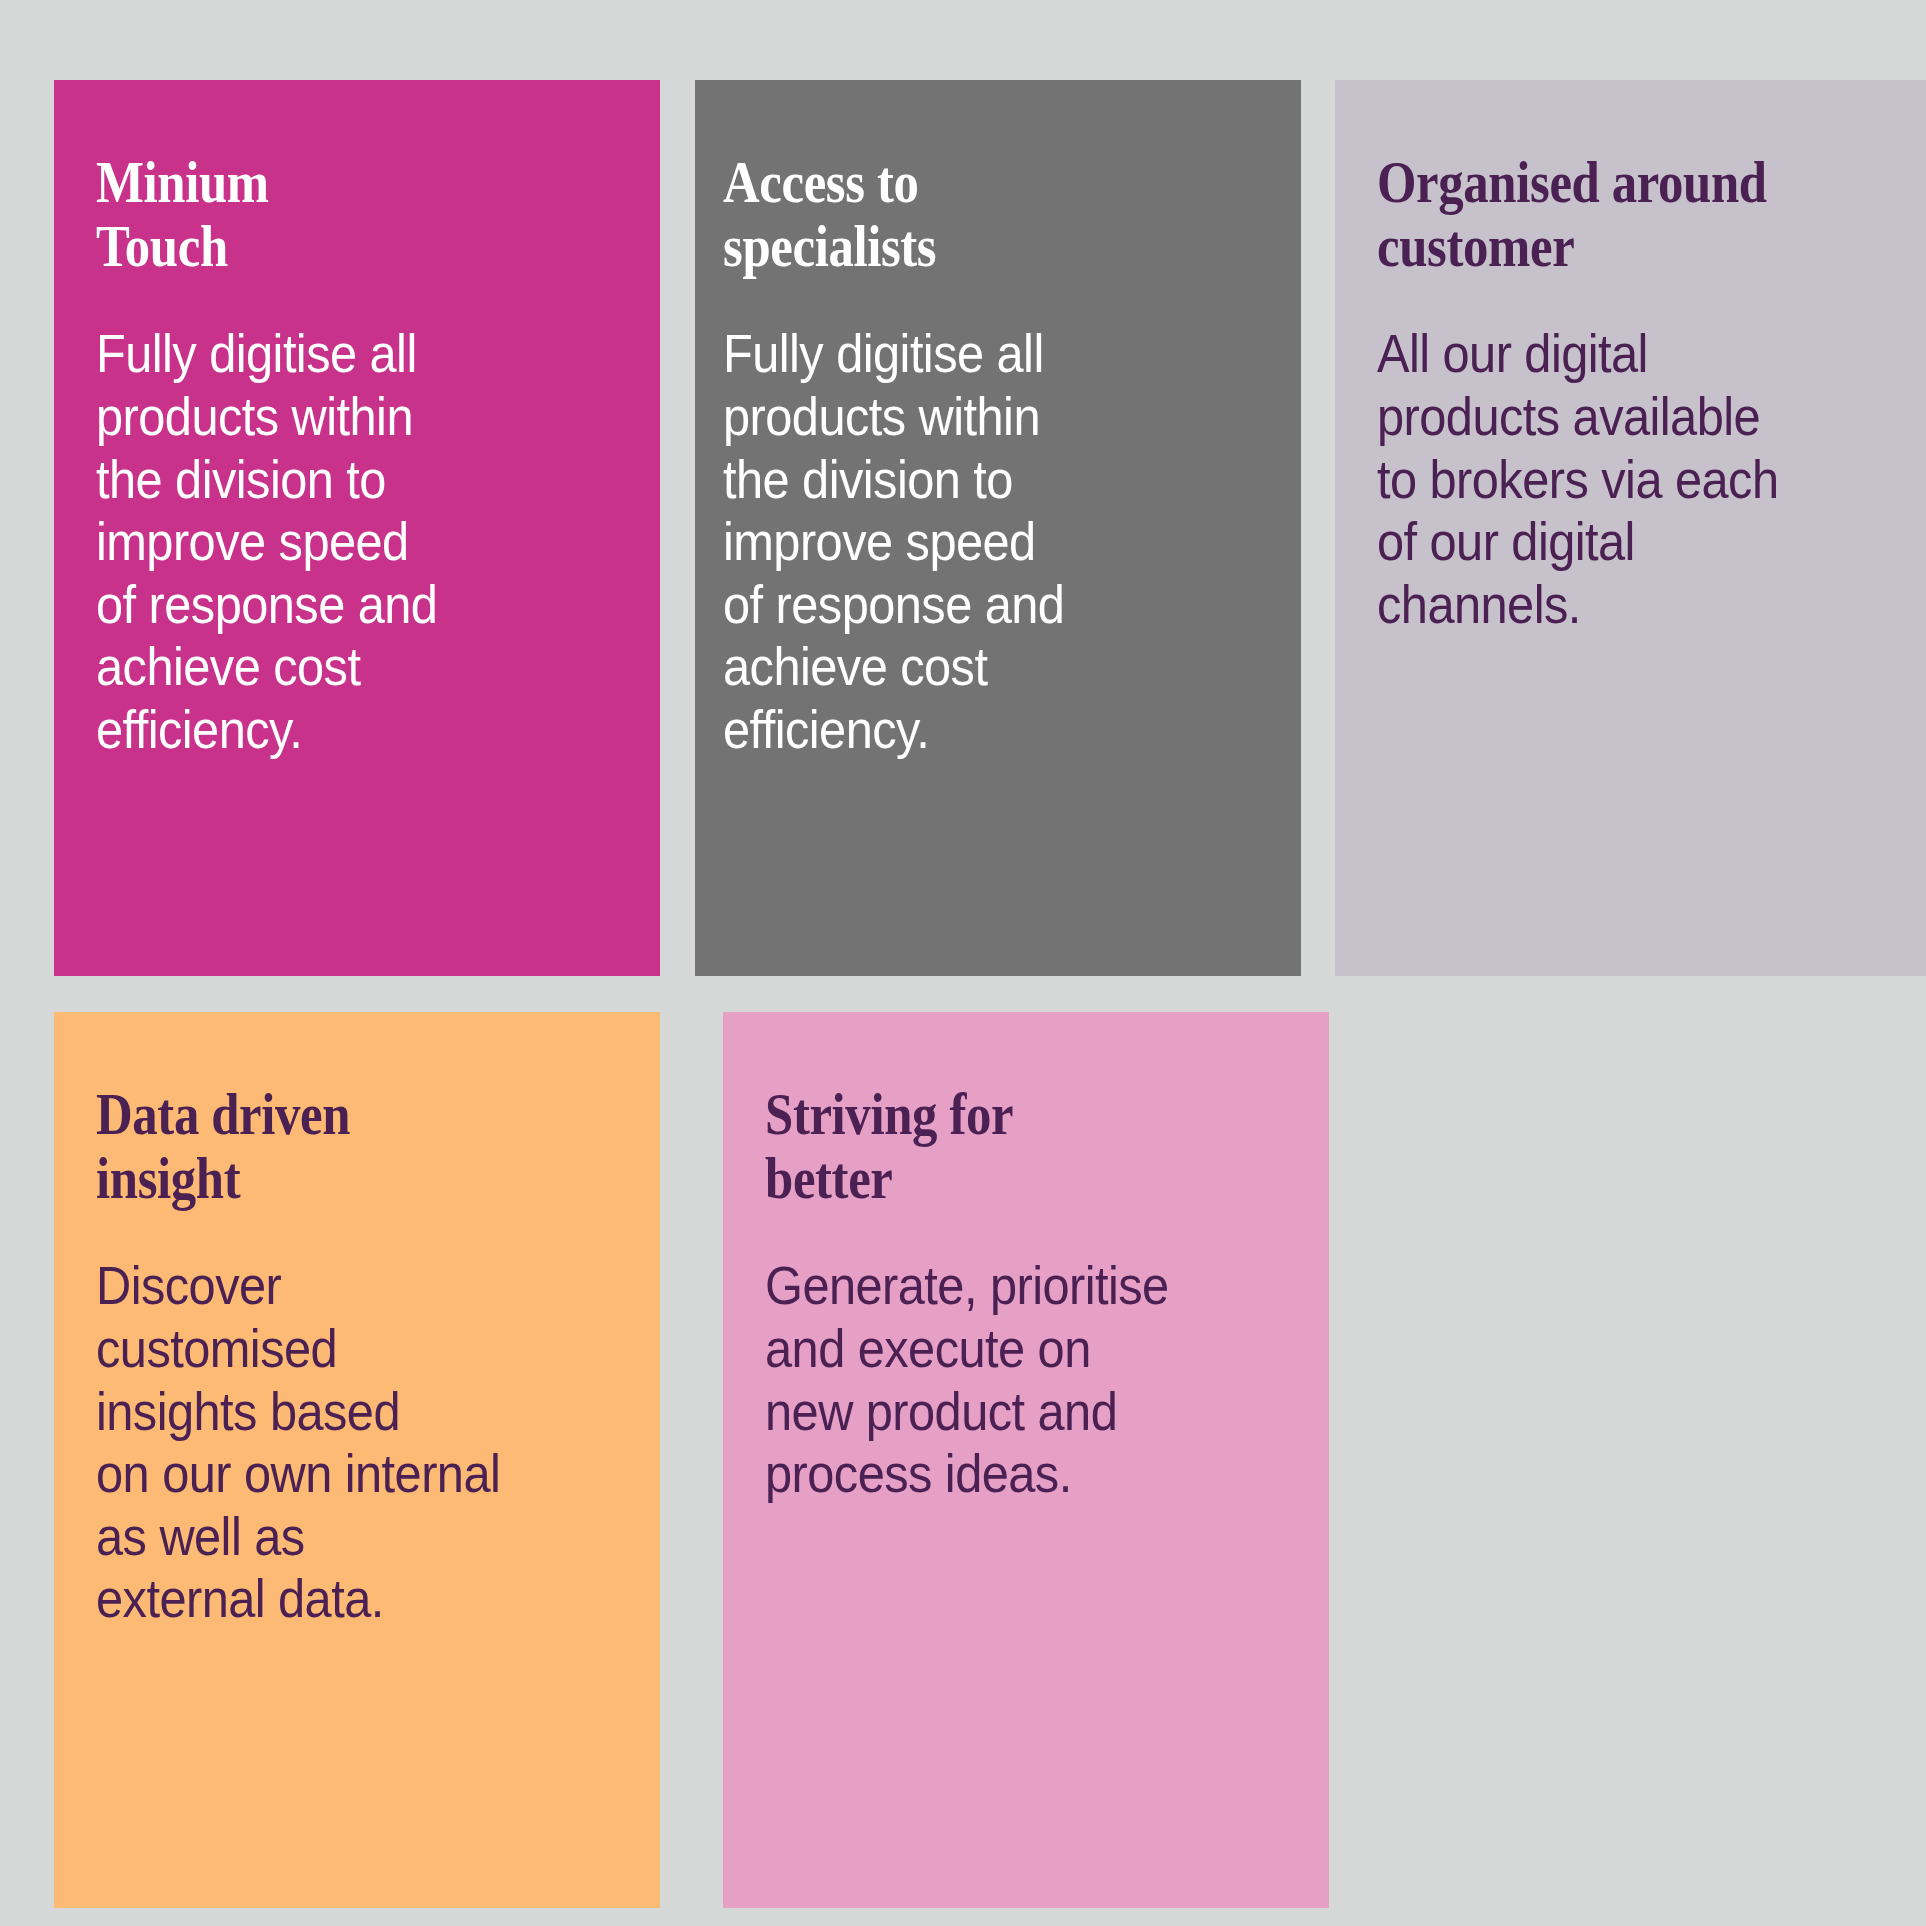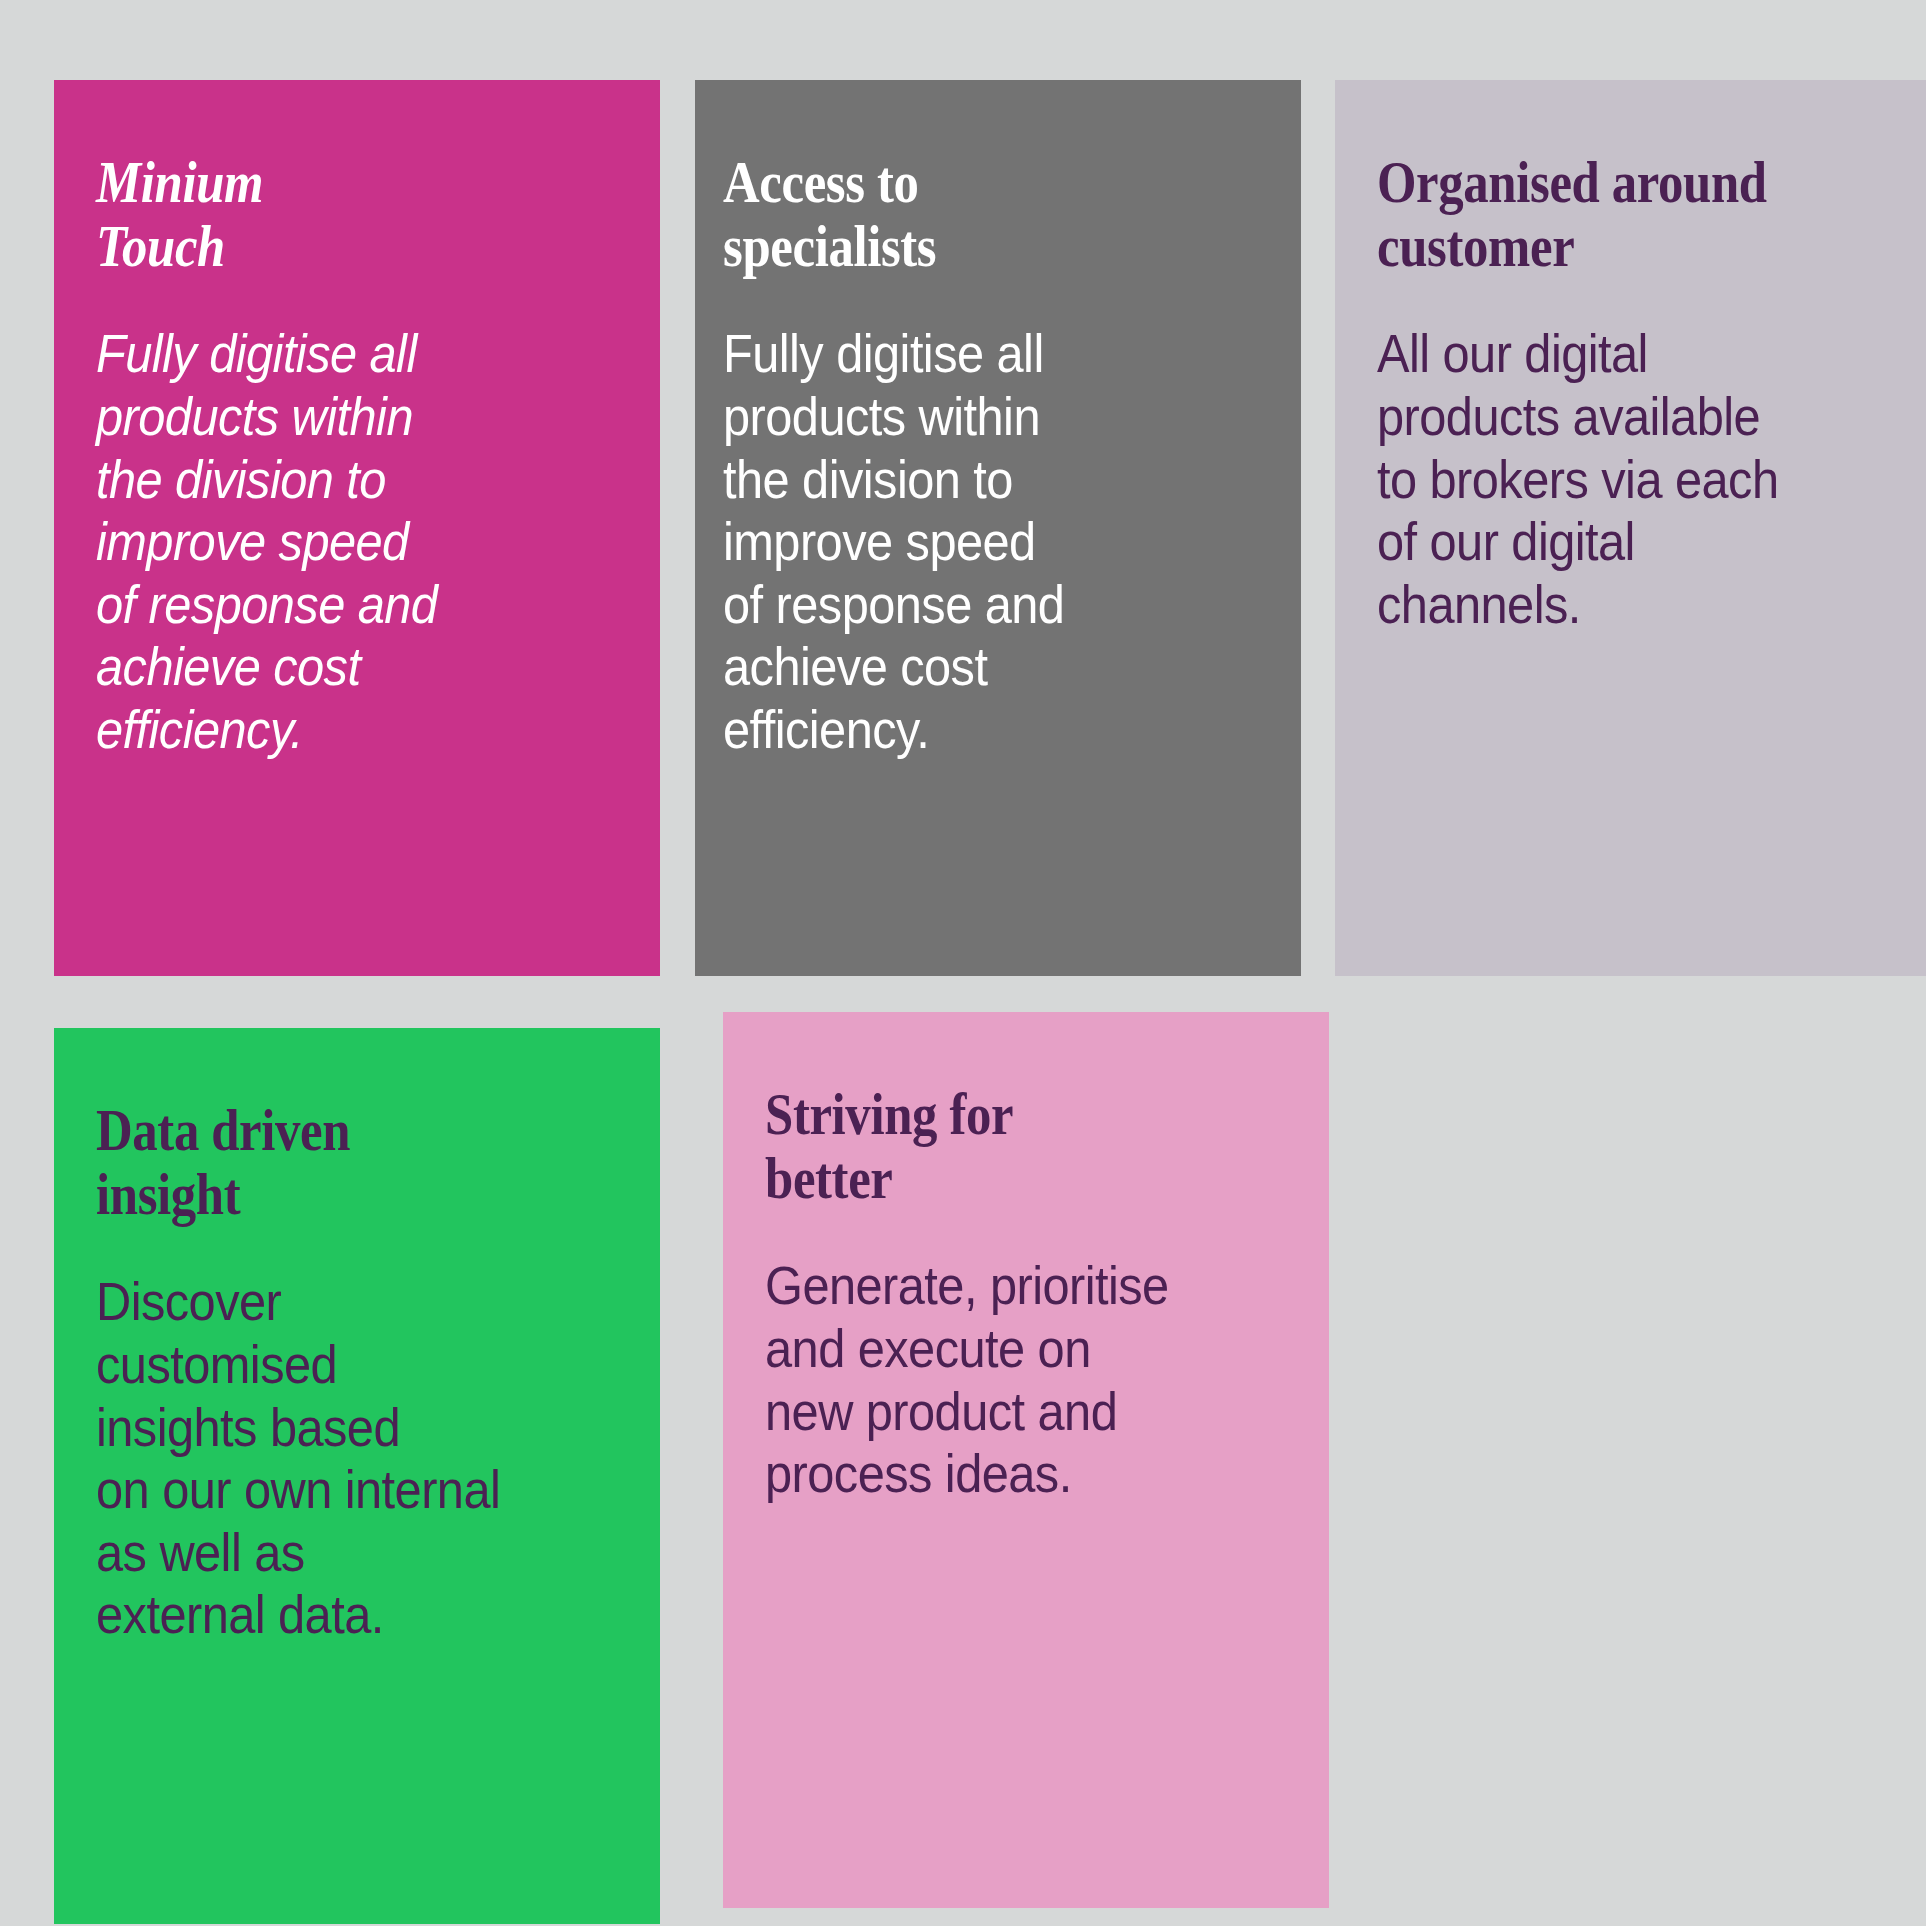--- a/index.html
+++ b/index.html
@@ -50,21 +50,21 @@
     line-height: 1.18;
     letter-spacing: -0.6px;
     transform: scaleX(0.92);
     transform-origin: left top;
     white-space: pre-line;
   }
 
   
   #card-minimum-touch {
     left: 54px;  top: 80px;
-    width: 606px; height: 896px; font-style: italic;
+    width: 606px; height: 896px;
   }
   
   #card-access-specialists {
     left: 695px; top: 80px;
     width: 606px; height: 896px;
   }
   
   #card-organised-customer {
     left: 1335px; top: 80px;
     width: 606px; height: 896px;
@@ -112,21 +112,21 @@
   <section class="card" id="card-organised-customer" style="background-color: rgb(198, 193, 202); color: rgb(75, 33, 83);">
     <h2 class="card-heading">Organised around
 customer</h2>
     <p class="card-body">All our digital
 products available
 to brokers via each
 of our digital
 channels.</p>
   </section>
 
-  <section class="card" id="card-data-driven-insight" style="background-color: #22c55e; color: rgb(75, 33, 83); margin-top: 16px;">
+  <section class="card" id="card-data-driven-insight" style="background-color: #fdba74; color: rgb(75, 33, 83);">
     <h2 class="card-heading">Data driven
 insight</h2>
     <p class="card-body">Discover
 customised
 insights based
 on our own internal
 as well as
 external data.</p>
   </section>
 

